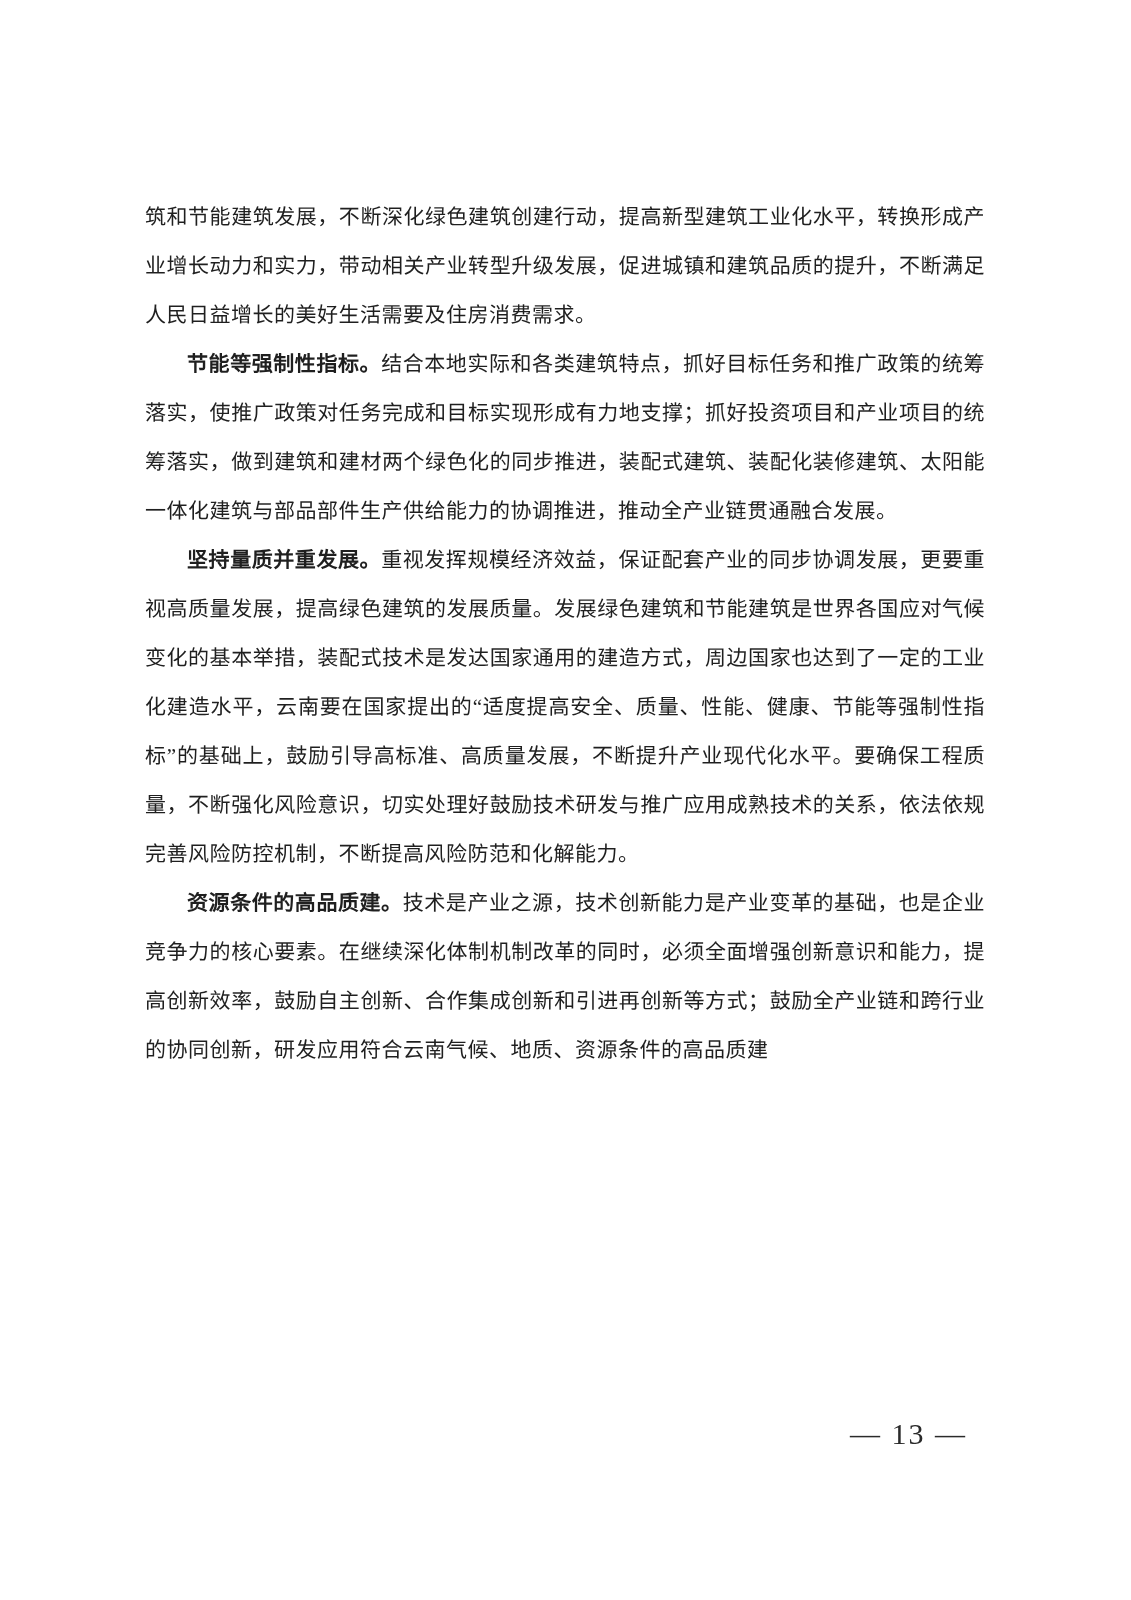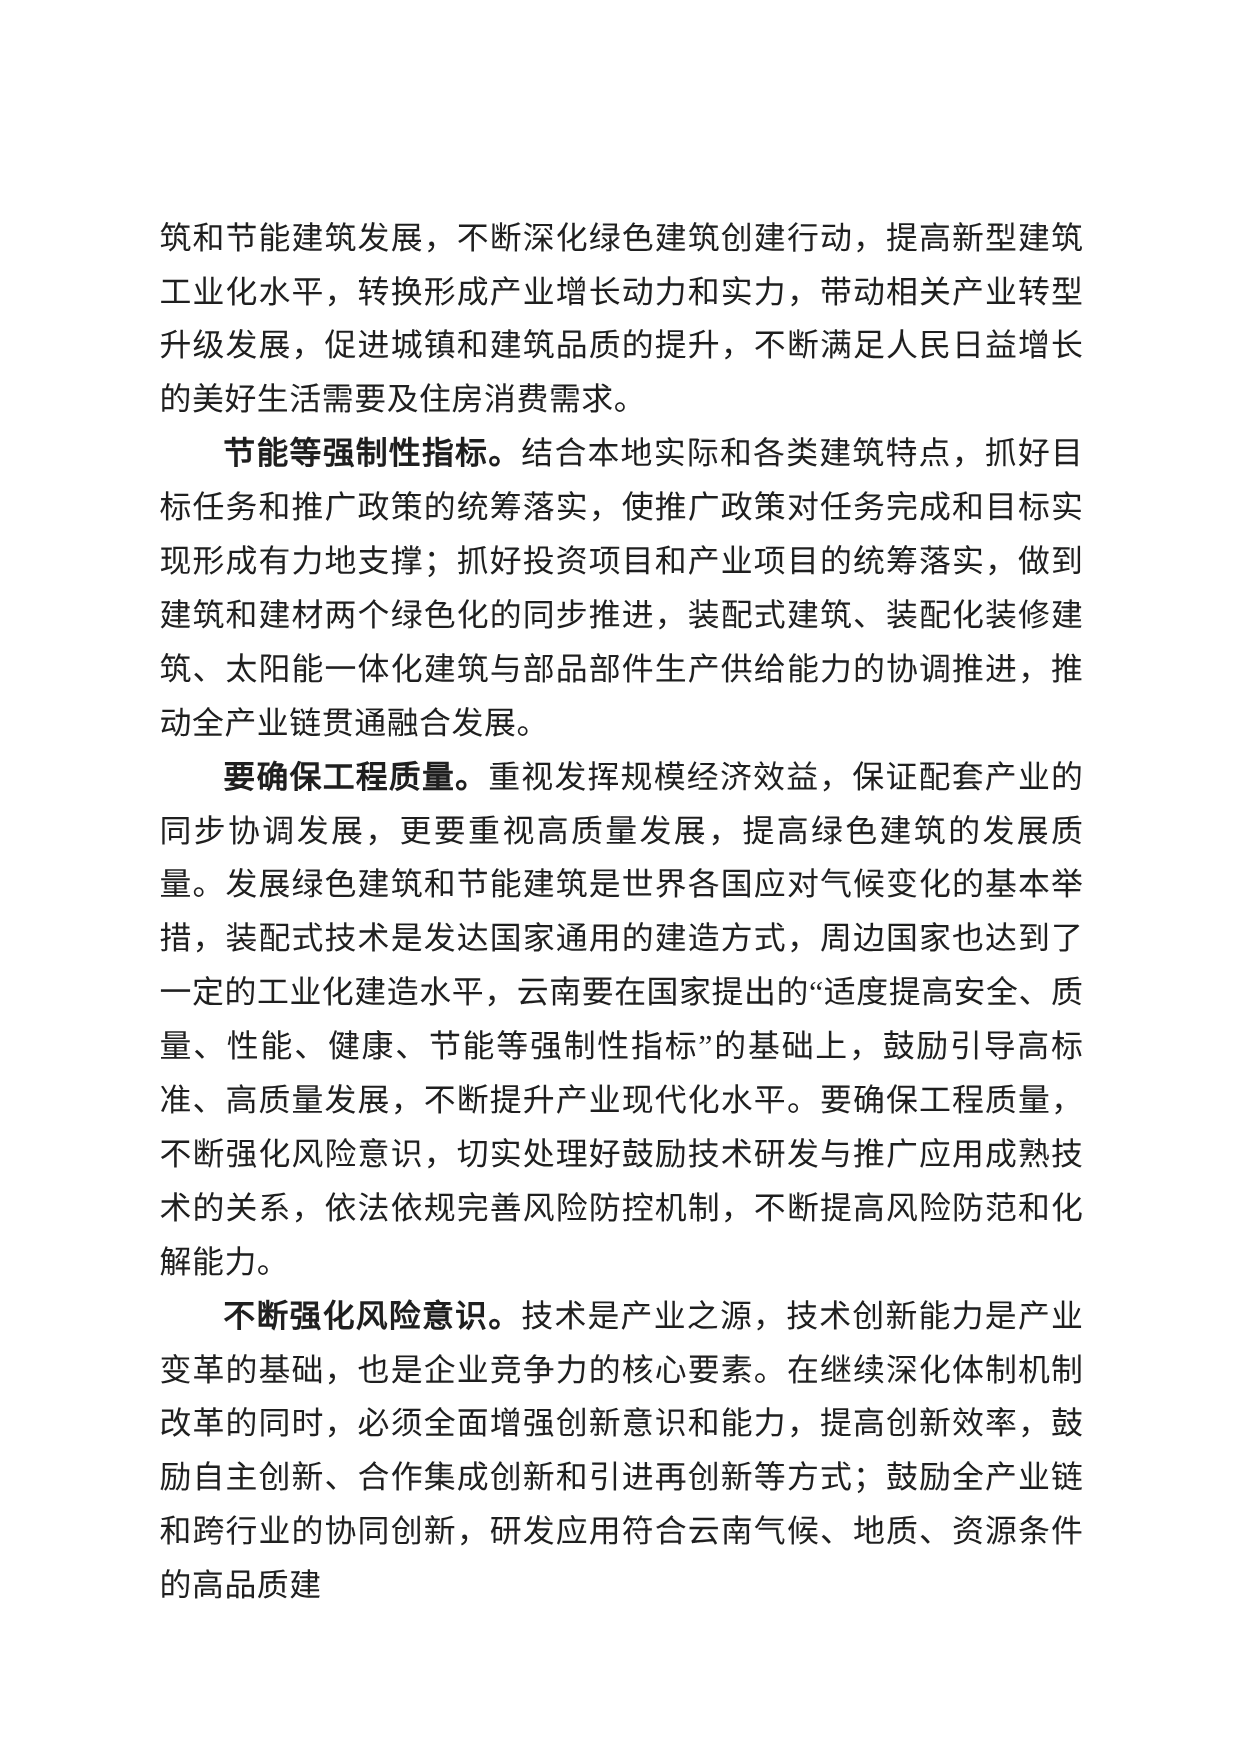--- a/index.html
+++ b/index.html
@@ -17,21 +17,21 @@
     color: #1f1f1f;
     font-family: "Liberation Serif", serif;
   }
   .text-block {
     position: absolute;
     top: 193px;
     left: 145px;
     width: 840px;
   }
   .para {
-    font-size: 29px;
+    font-size: 21px;
     line-height: 49px;
     text-align: justify;
     text-justify: inter-character;
     text-indent: 2em;
     letter-spacing: 0.5px;
     color: #1f1f1f;
   }
   .para.noindent {
     text-indent: 0;
   }
@@ -65,19 +65,20 @@
 <body>
 
 <div class="page">
   <main class="text-block">
 
     <p class="para noindent">筑和节能建筑发展，不断深化绿色建筑创建行动，提高新型建筑工业化水平，转换形成产业增长动力和实力，带动相关产业转型升级发展，促进城镇和建筑品质的提升，不断满足人民日益增长的美好生活需要及住房消费需求。</p>
 
 
     <p class="para"><span class="lead">节能等强制性指标。</span><span>结合本地实际和各类建筑特点，抓好目标任务和推广政策的统筹落实，使推广政策对任务完成和目标实现形成有力地支撑；抓好投资项目和产业项目的统筹落实，做到建筑和建材两个绿色化的同步推进，装配式建筑、装配化装修建筑、太阳能一体化建筑与部品部件生产供给能力的协调推进，推动全产业链贯通融合发展。</span></p>
 
-    <p class="para"><span class="lead">要确保工程质量。</span><span>重视发挥规模经济效益，保证配套产业的同步协调发展，更要重视高质量发展，提高绿色建筑的发展质量。发展绿色建筑和节能建筑是世界各国应对气候变化的基本举措，装配式技术是发达国家通用的建造方式，周边国家也达到了一定的工业化建造水平，云南要在国家提出的“适度提高安全、质量、性能、健康、节能等强制性指标”的基础上，鼓励引导高标准、高质量发展，不断提升产业现代化水平。要确保工程质量，不断强化风险意识，切实处理好鼓励技术研发与推广应用成熟技术的关系，依法依规完善风险防控机制，不断提高风险防范和化解能力。</span></p>
+    <p class="para"><span class="lead">坚持量质并重发展。</span><span>重视发挥规模经济效益，保证配套产业的同步协调发展，更要重视高质量发展，提高绿色建筑的发展质量。发展绿色建筑和节能建筑是世界各国应对气候变化的基本举措，装配式技术是发达国家通用的建造方式，周边国家也达到了一定的工业化建造水平，云南要在国家提出的“适度提高安全、质量、性能、健康、节能等强制性指标”的基础上，鼓励引导高标准、高质量发展，不断提升产业现代化水平。要确保工程质量，不断强化风险意识，切实处理好鼓励技术研发与推广应用成熟技术的关系，依法依规完善风险防控机制，不断提高风险防范和化解能力。</span></p>
 
-    <p class="para"><span class="lead">不断强化风险意识。</span><span>技术是产业之源，技术创新能力是产业变革的基础，也是企业竞争力的核心要素。在继续深化体制机制改革的同时，必须全面增强创新意识和能力，提高创新效率，鼓励自主创新、合作集成创新和引进再创新等方式；鼓励全产业链和跨行业的协同创新，研发应用符合云南气候、地质、资源条件的高品质建</span></p>
+    <p class="para"><span class="lead">资源条件的高品质建。</span><span>技术是产业之源，技术创新能力是产业变革的基础，也是企业竞争力的核心要素。在继续深化体制机制改革的同时，必须全面增强创新意识和能力，提高创新效率，鼓励自主创新、合作集成创新和引进再创新等方式；鼓励全产业链和跨行业的协同创新，研发应用符合云南气候、地质、资源条件的高品质建</span></p>
 
   </main>
 
+  <footer class="footer">— 13 —</footer>
 </div>
 
 </body></html>

